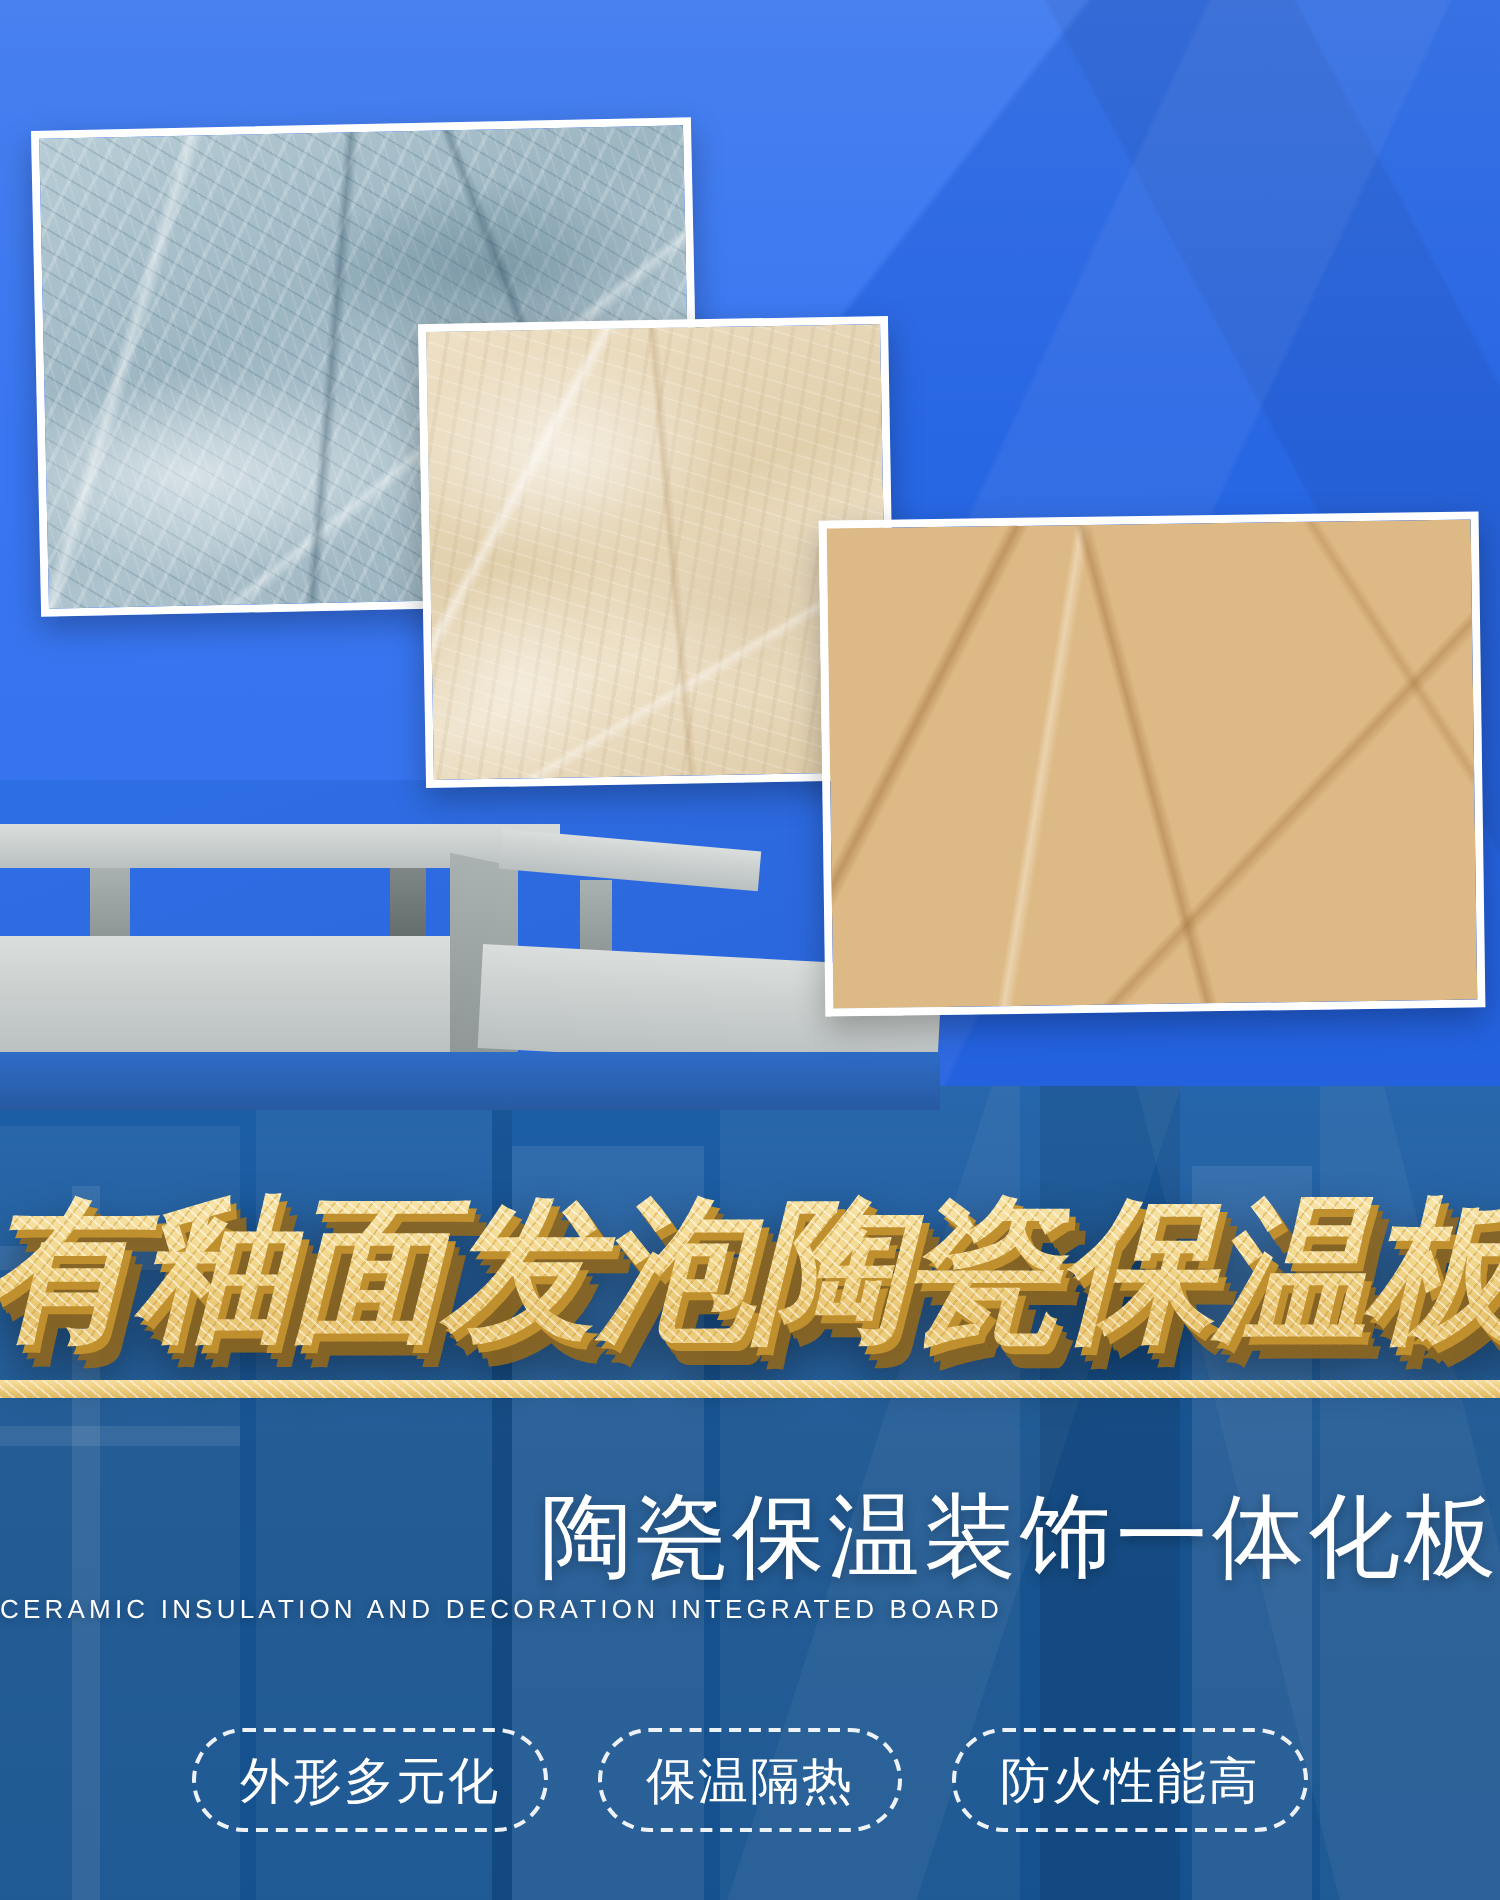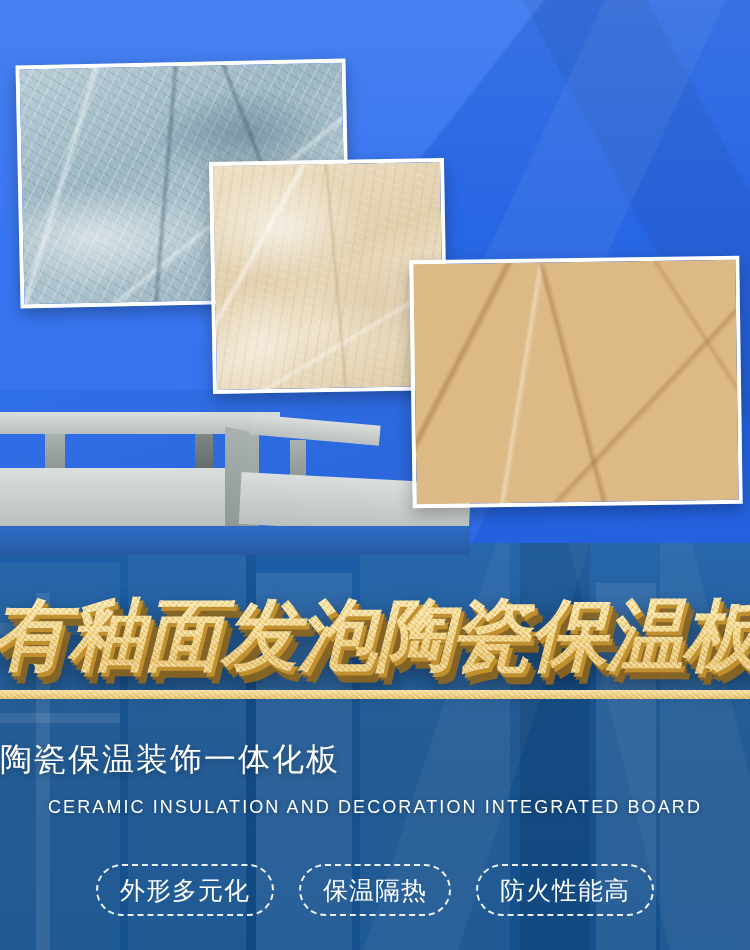--- a/index.html
+++ b/index.html
@@ -147,31 +147,30 @@
   .gold-rule{
     position:absolute;left:0;top:690px;width:750px;height:9px;
     background:
       repeating-linear-gradient(40deg, rgba(255,255,255,.45) 0 1px, rgba(0,0,0,0) 1px 4px),
       linear-gradient(180deg,#f7dd9c,#eccb7c 55%,#dfb862);
   }
 
   
   .sub-cn{
     position:absolute;left:0;top:738px;width:750px;
-    text-align:left;
+    text-align:right;
     font-family:"DejaVu Sans","Liberation Sans",sans-serif;
-    font-size:32px;color:#ffffff;font-weight:400;
+    font-size:46px;color:#ffffff;font-weight:400;
     letter-spacing:2px;
     text-shadow:0 2px 6px rgba(0,0,0,.3);
   }
   .sub-en{
     position:absolute;left:0;top:797px;width:750px;
-    text-align:center;
     font-family:"Liberation Sans","DejaVu Sans",sans-serif;
-    font-size:18px;color:#ffffff;font-weight:400;
+    font-size:13px;color:#ffffff;font-weight:400;
     letter-spacing:2.1px;
     text-shadow:0 1px 4px rgba(0,0,0,.3);
   }
 
   
   .pills{
     position:absolute;left:0;top:864px;width:750px;
     display:flex;justify-content:center;align-items:center;gap:25px;
   }
   .pill{

